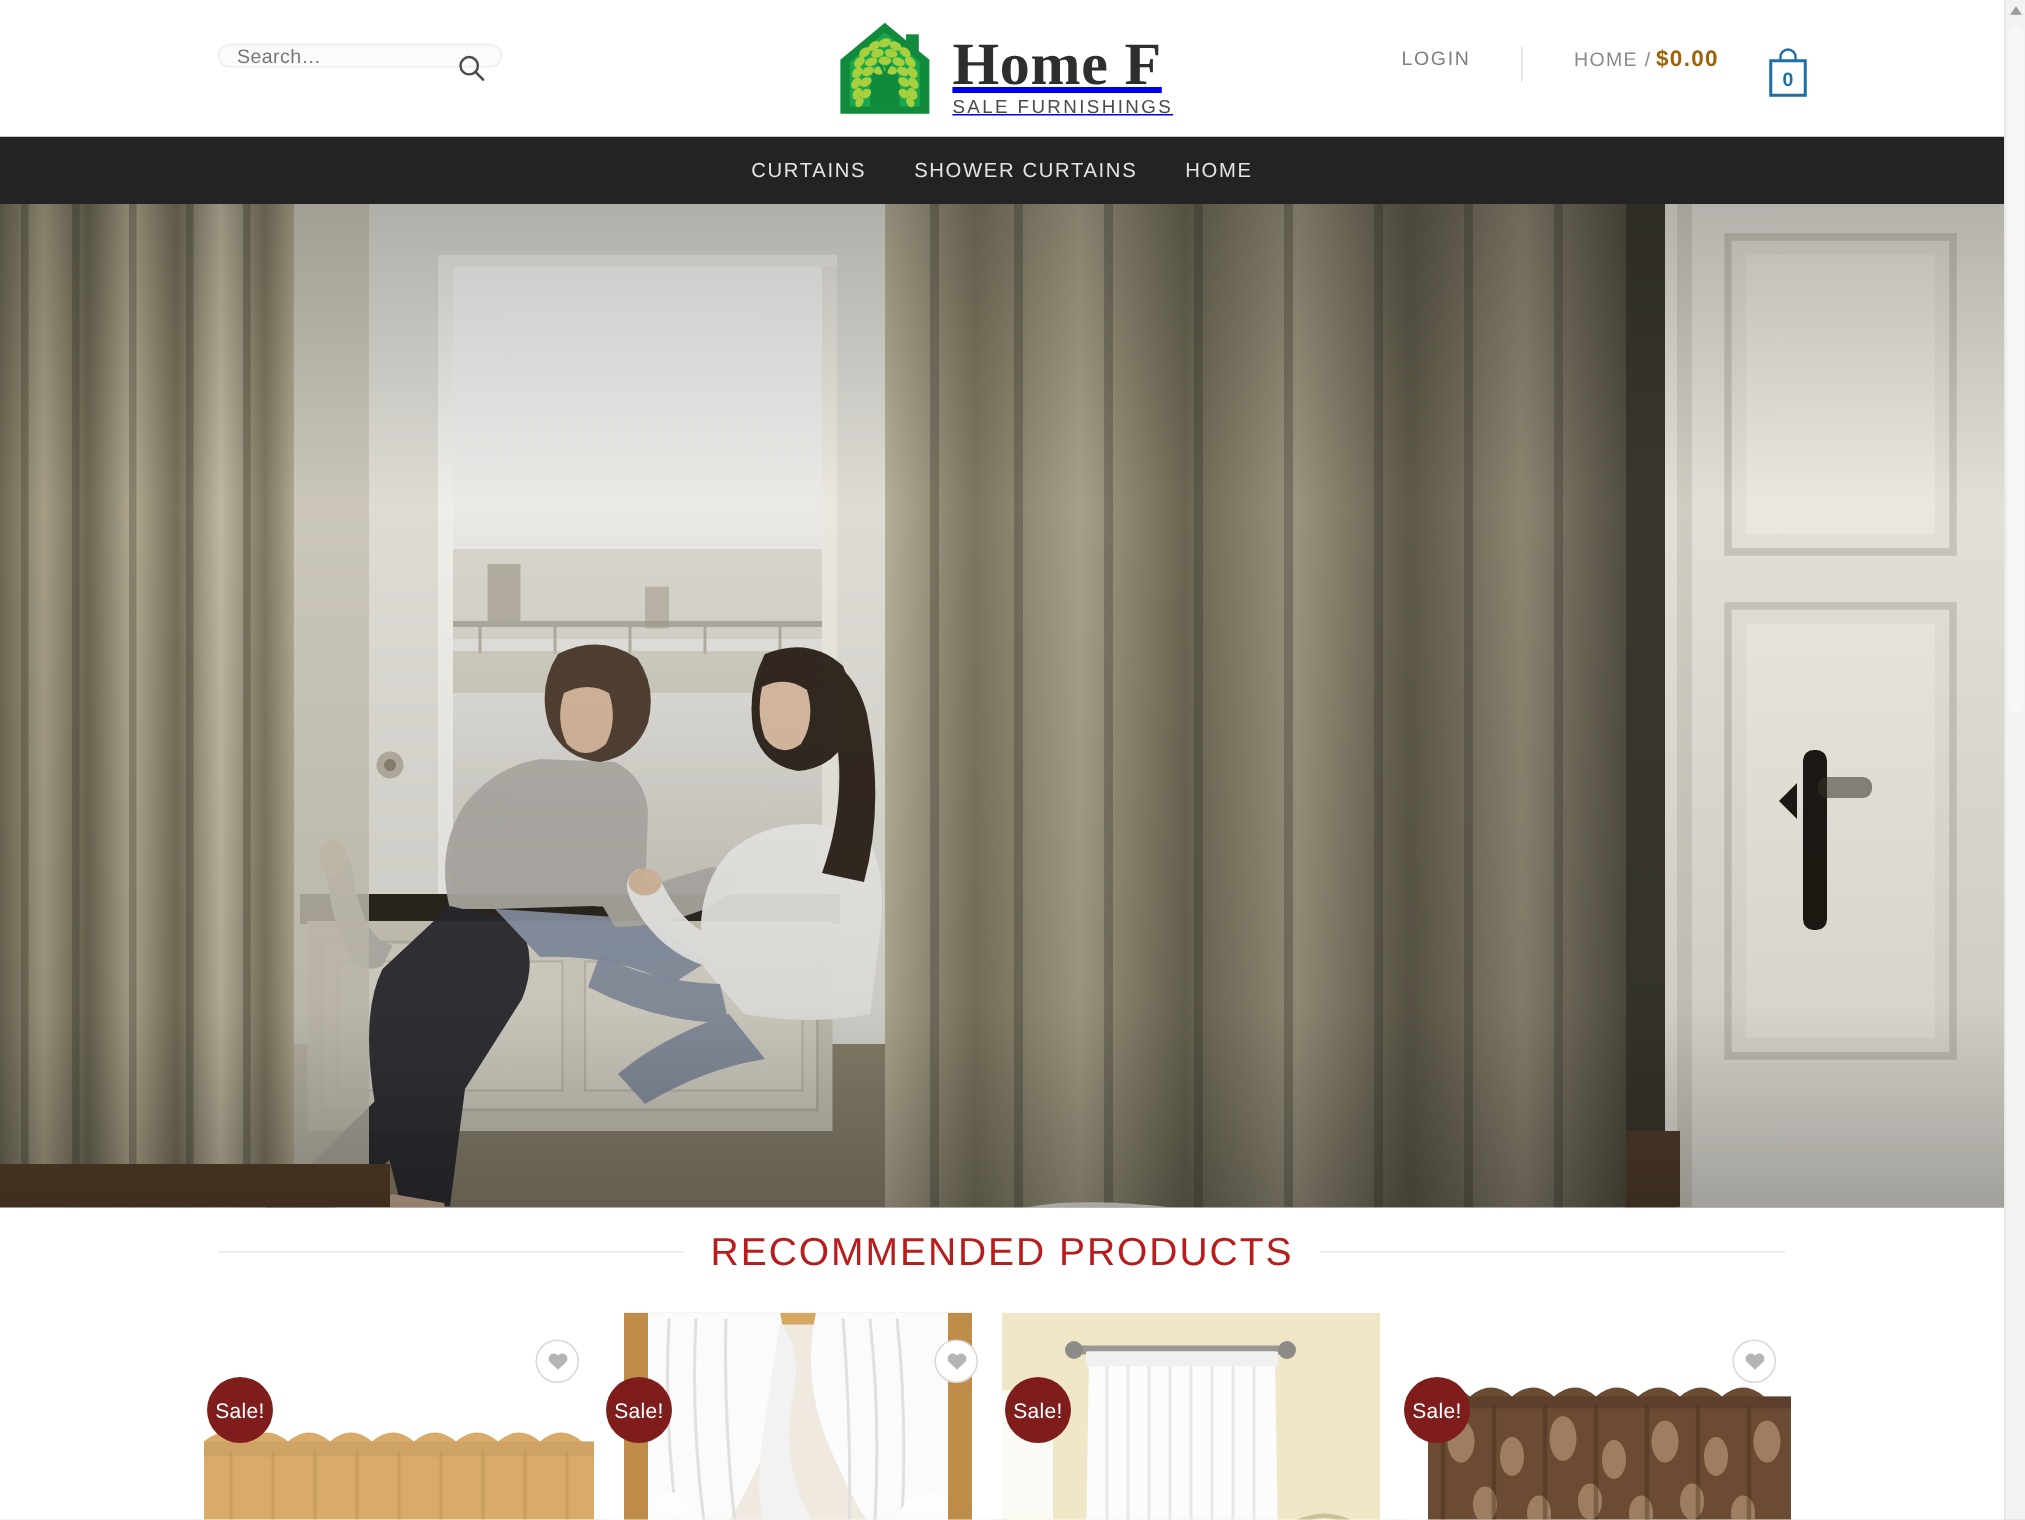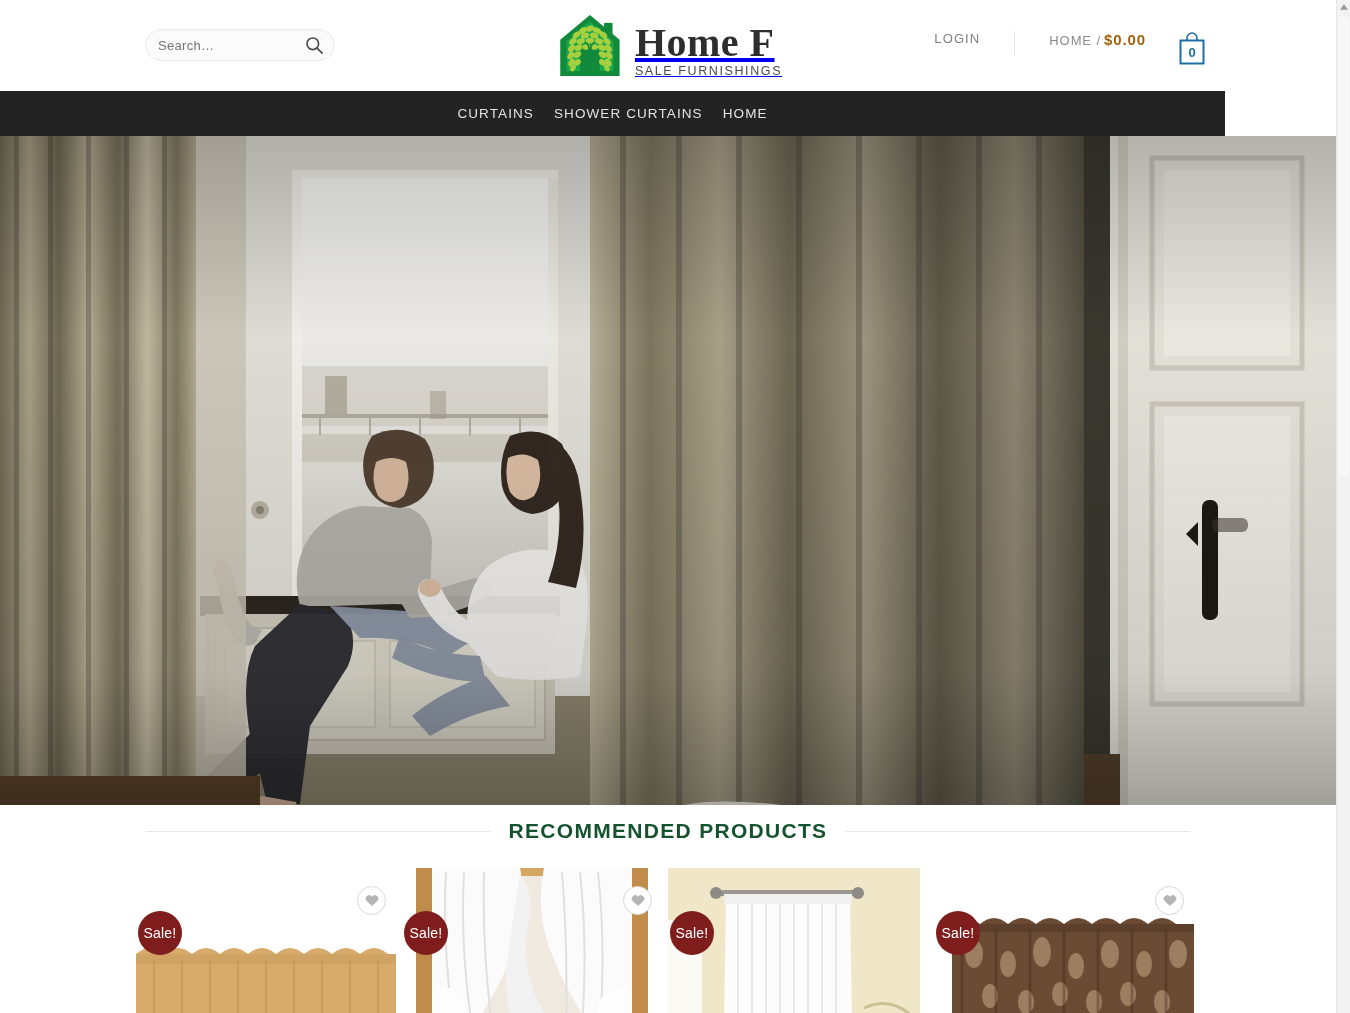--- a/index.html
+++ b/index.html
@@ -18,21 +18,21 @@
   
   .header {
     position: relative;
     height: 91px;
     background: #ffffff;
     width: 1336px;
   }
   .search-wrap {
     position: absolute;
     left: 145px; top: 29px;
-    width: 190px; height: 32px;
+    width: 190px; height: 16px;
     background: #fbfbfb;
     border: 1px solid #ededed;
     border-radius: 16px;
     display: flex; align-items: center;
     box-shadow: inset 0 1px 2px rgba(0,0,0,0.03);
   }
   .search-input {
     border: none; outline: none; background: transparent;
     font-size: 13px; color: #9a9a9a;
     padding: 0 12px; width: 150px; height: 30px;
@@ -91,24 +91,24 @@
   }
   .cart-count {
     position: absolute; left: 0; top: 8px;
     width: 28px; height: 26px;
     display: flex; align-items: center; justify-content: center;
     font-size: 13px; color: #1c6ea4; font-weight: 600;
   }
 
   
   .nav {
-    height: 45px; width: 1225px;
+    height: 45px; width: 1336px;
     background: #232323;
     display: flex; align-items: center; justify-content: center;
-    gap: 20px;
+    gap: 32px;
   }
   .nav a {
     color: #e3e3e3; font-size: 13.5px;
     letter-spacing: 1.1px; text-decoration: none;
   }
 
   
   .hero {
     position: relative;
     width: 1336px; height: 669px;
@@ -123,23 +123,23 @@
     background: #ffffff;
     padding-top: 14px;
   }
   .sec-head {
     display: flex; align-items: center;
     margin: 0 146px;
     gap: 18px;
   }
   .sec-line { flex: 1; height: 1px; background: #e8e8e8; }
   .sec-title {
-    font-size: 21px; color: #14532d;
+    font-size: 26px; color: #b91c1c;
     letter-spacing: 1.3px; white-space: nowrap;
-    font-weight: 700;
+    font-weight: 400;
   }
 
   .products {
     display: flex;
     margin: 25px 136px 0 136px;
     gap: 6px;
   }
   .card {
     position: relative;
     width: 260px; height: 160px;

